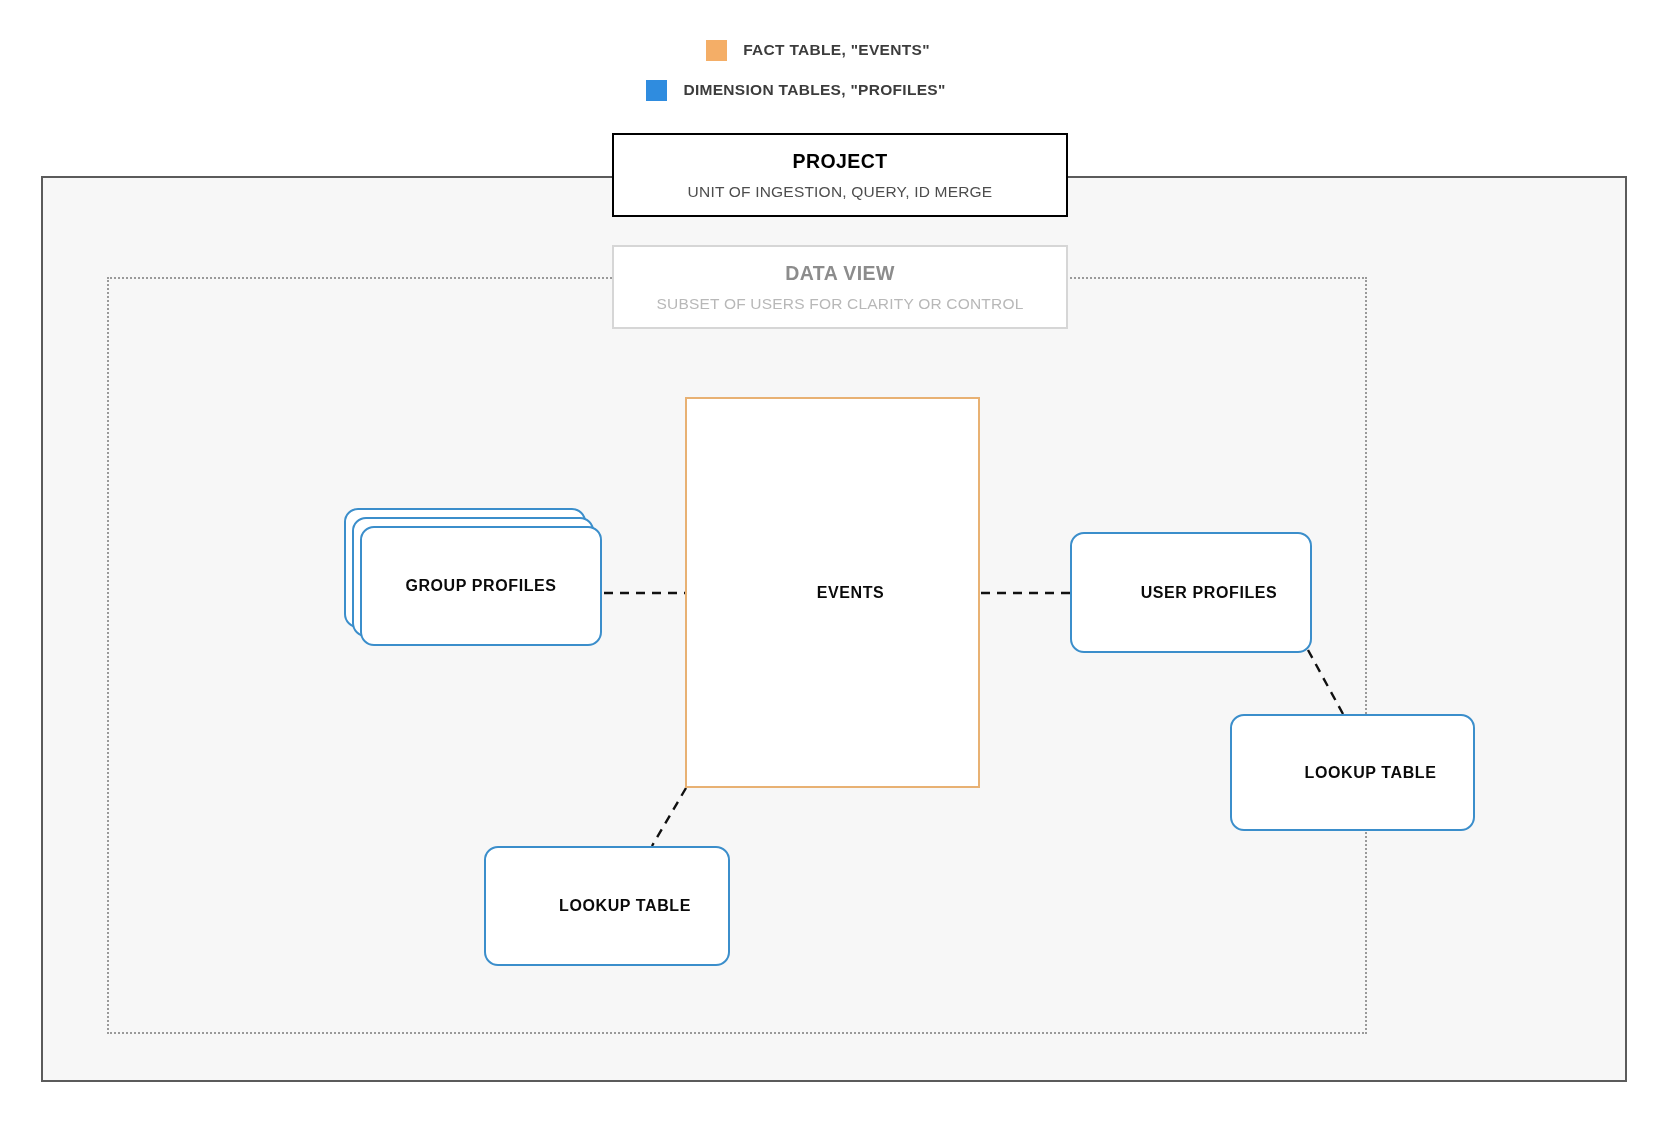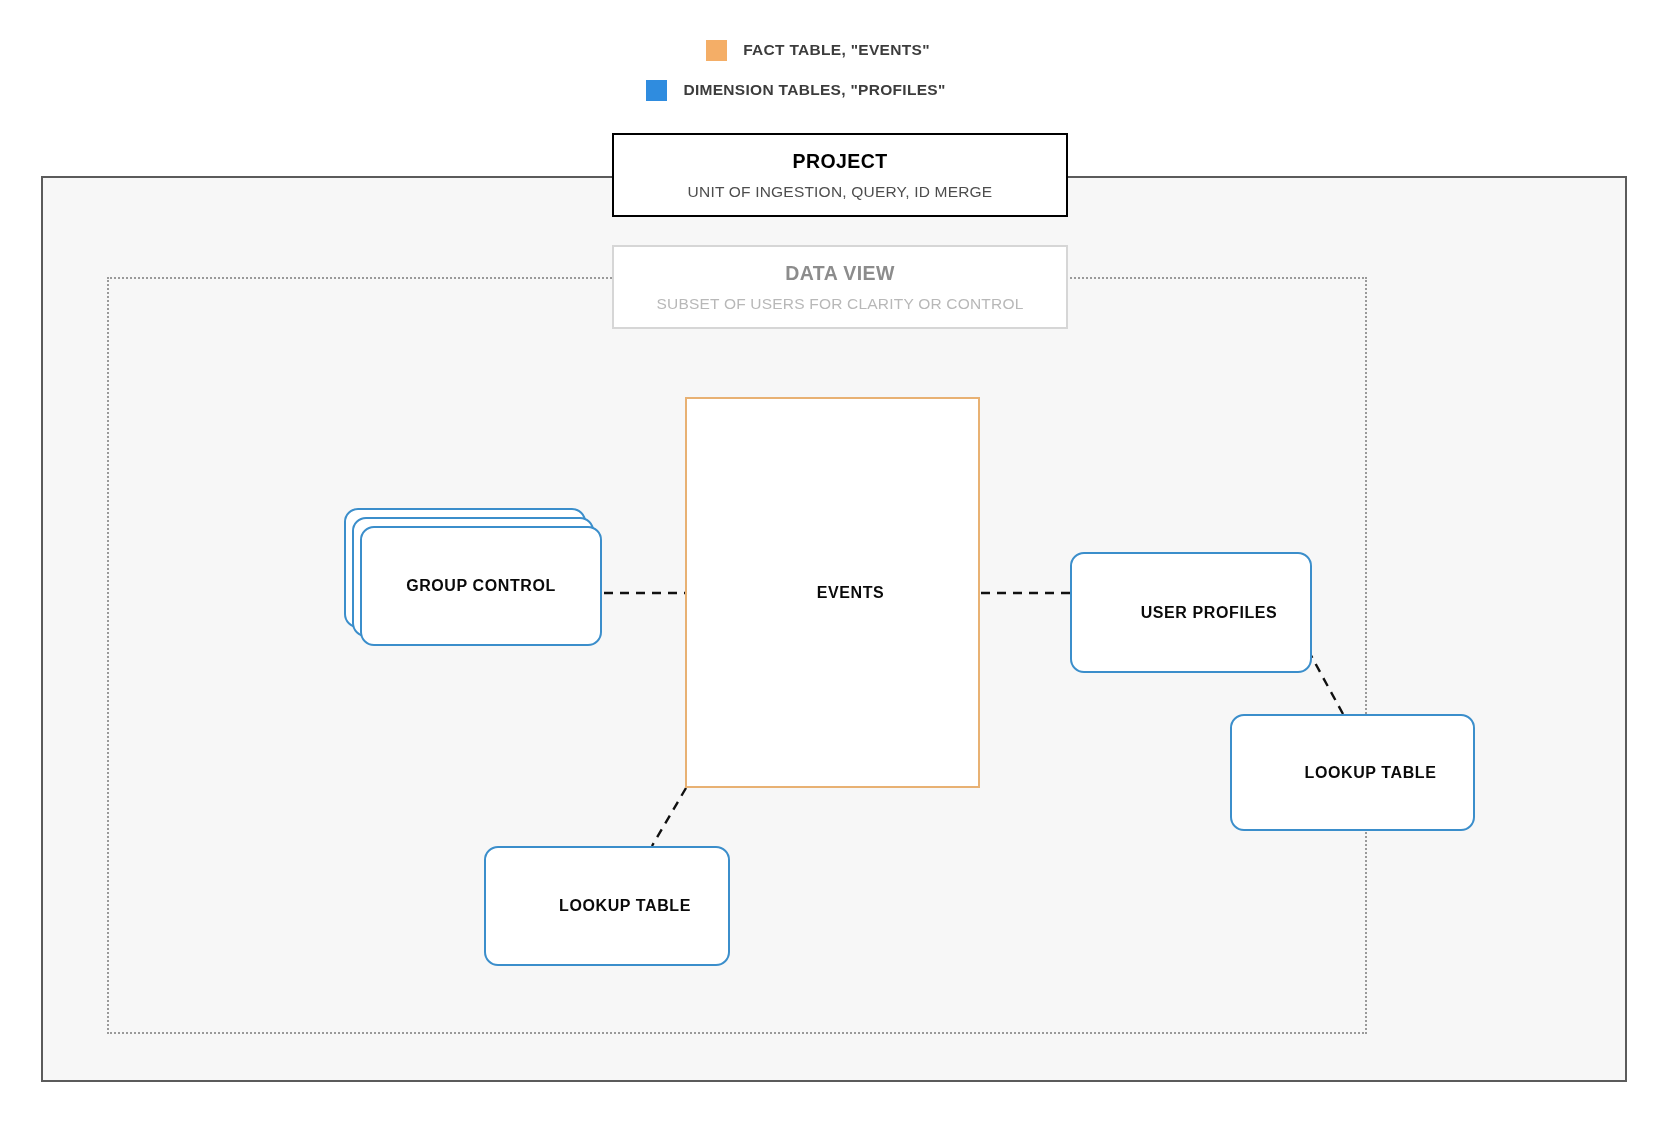--- a/index.html
+++ b/index.html
@@ -162,21 +162,20 @@
     left: 685px;
     top: 397px;
     width: 295px;
     height: 391px;
   }
   .user-profiles-node {
     left: 1070px;
     top: 532px;
     width: 242px;
     height: 121px;
-    margin-top: 20px;
   }
   .lookup-right-node {
     left: 1230px;
     top: 714px;
     width: 245px;
     height: 117px;
   }
   .lookup-left-node {
     left: 484px;
     top: 846px;
@@ -260,21 +259,21 @@
   </div>
 
   <div class="node orange events-node">
     <span class="lbl">EVENTS</span>
   </div>
 
   <div class="stack">
     <div class="sheet s1"></div>
     <div class="sheet s2"></div>
     <div class="sheet s3">
-      <span class="lbl">GROUP CONTROL</span>
+      <span class="lbl">GROUP PROFILES</span>
     </div>
   </div>
 
   <div class="node blue user-profiles-node">
     <span class="lbl">USER PROFILES</span>
   </div>
 
   <div class="node blue lookup-right-node">
     <span class="lbl">LOOKUP TABLE</span>
   </div>

